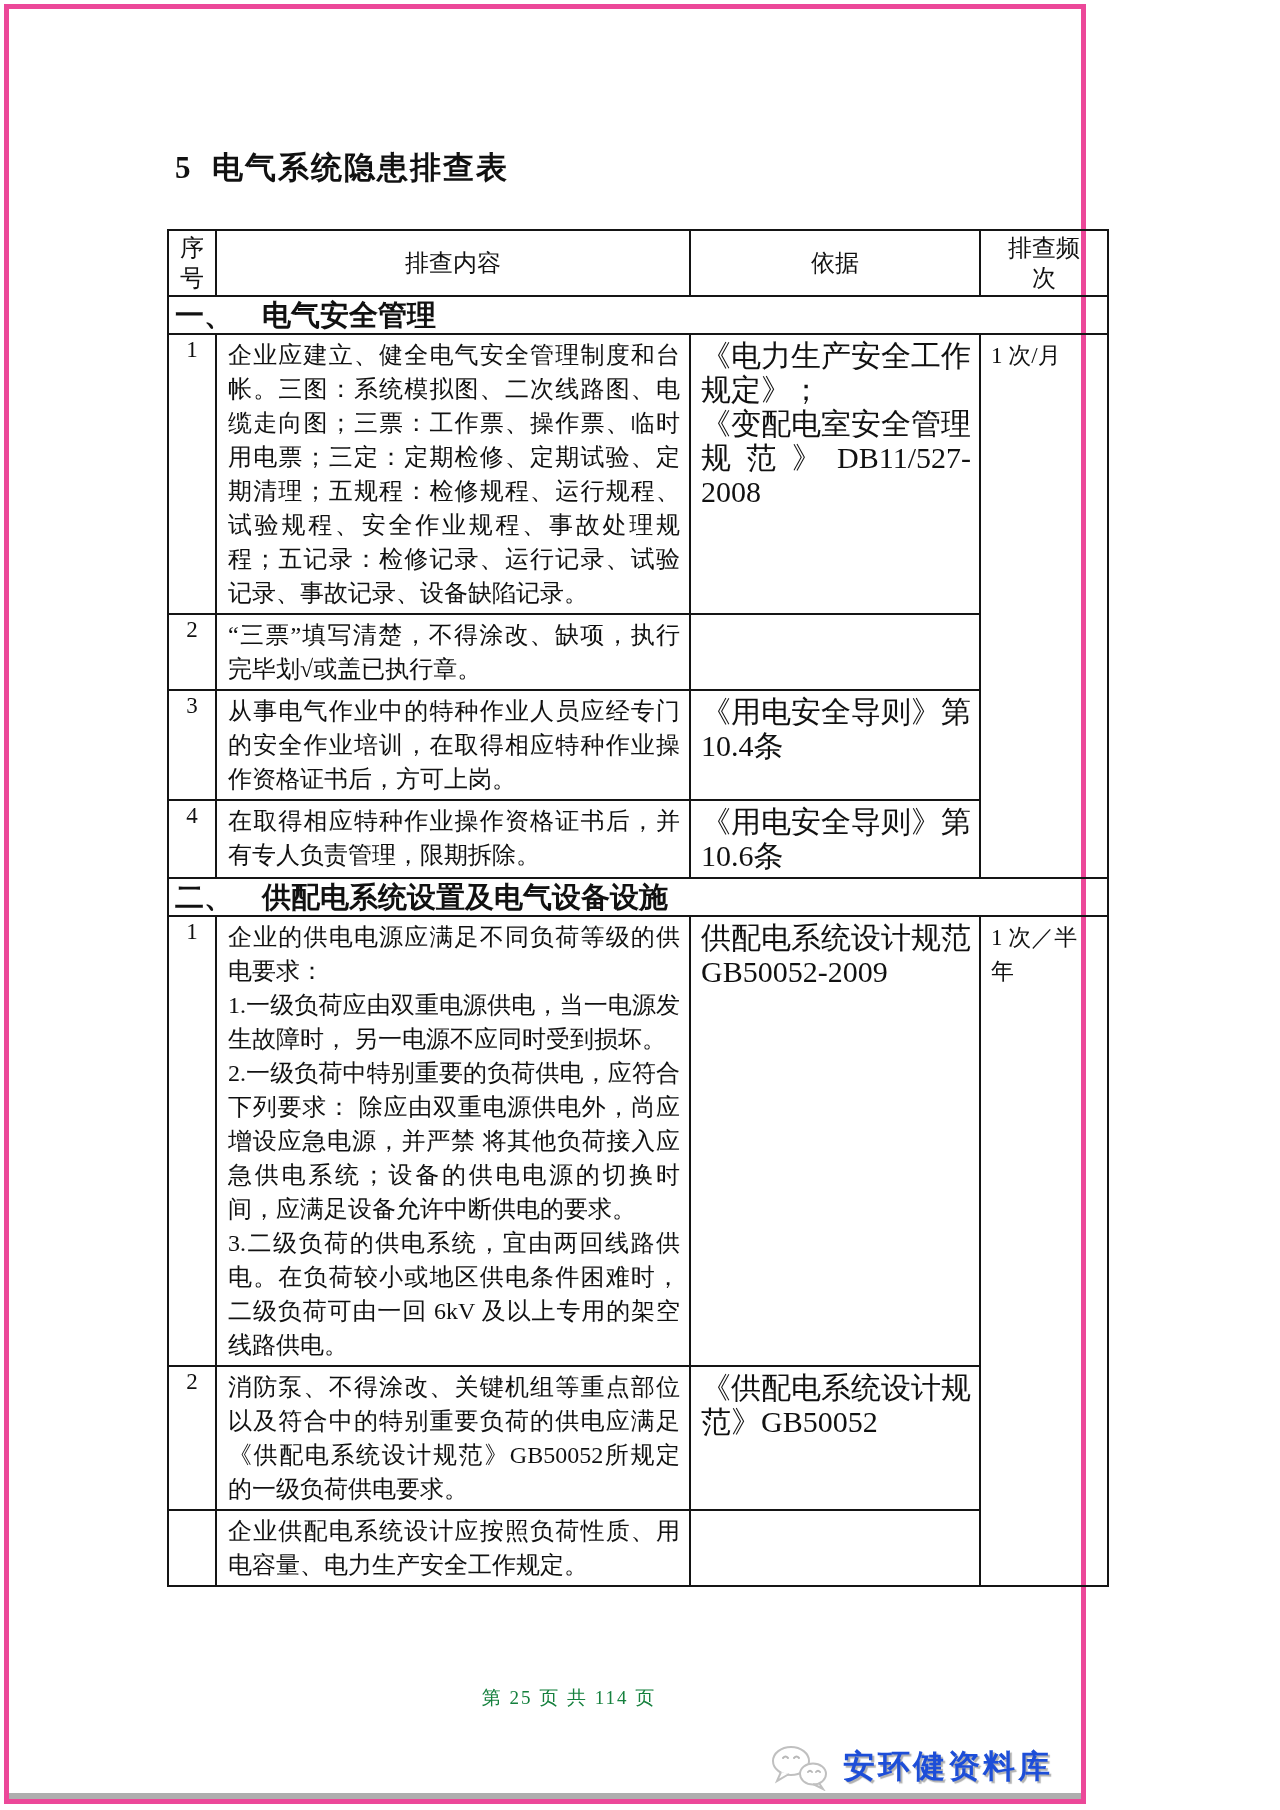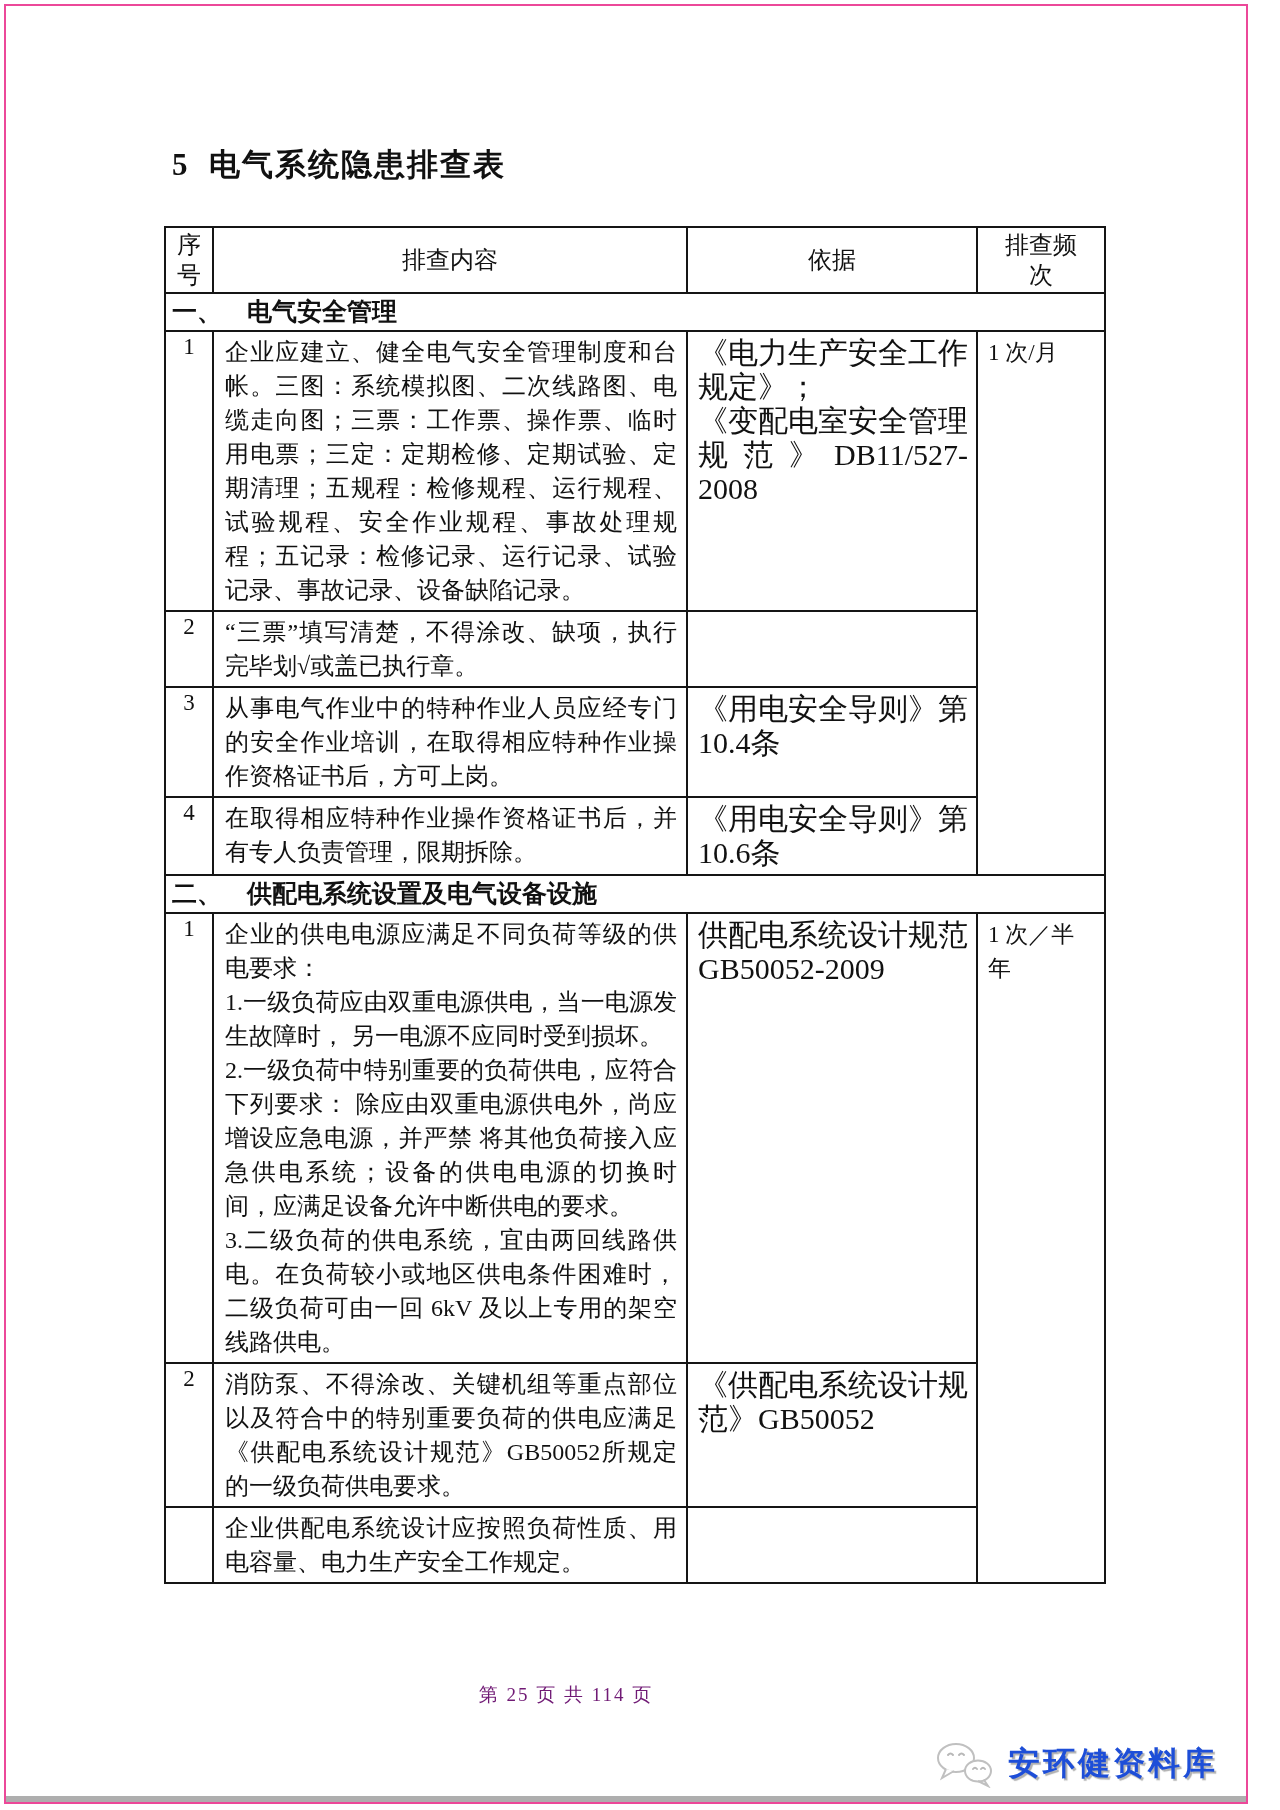--- a/index.html
+++ b/index.html
@@ -8,22 +8,22 @@
     width: 1280px; height: 1810px;
     background: #ffffff;
     font-family: "Liberation Serif", "DejaVu Serif", serif;
     color: #111111;
     position: relative;
     overflow: hidden;
   }
   .page-frame {
     position: absolute;
     left: 4px; top: 4px;
-    width: 1244px; height: 1800px;
-    border: 2px solid #ec4899;
+    width: 1082px; height: 1800px;
+    border: 5px solid #ec4899;
     background: #ffffff;
     padding-left: 48px;
   }
   .bottom-edge {
     position: absolute;
     left: 0; bottom: 0;
     width: 100%; height: 6px;
     background: #aeaeae;
   }
   .page-title {
@@ -50,21 +50,21 @@
     font-size: 24px;
     line-height: 30px;
     text-align: center;
     vertical-align: middle;
     height: 62px;
     padding: 2px;
     white-space: pre-line;
   }
   .section-cell {
     font-weight: bold;
-    font-size: 25px;
+    font-size: 29px;
     line-height: 32px;
     padding: 2px 4px 2px 6px;
     white-space: pre-wrap;
   }
   .num-cell {
     text-align: center;
     vertical-align: middle;
     font-size: 23px;
     padding: 2px 0;
   }
@@ -89,21 +89,21 @@
     padding: 4px 6px 4px 10px;
     white-space: pre-wrap;
   }
   .page-number {
     position: absolute;
     left: 0; top: 1676px;
     width: 1120px;
     text-align: center;
     font-size: 19px;
     letter-spacing: 2px;
-    color: #701a75;
+    color: #15803d;
   }
   .watermark {
     position: absolute;
     top: 1734px; right: 28px;
     display: flex;
     align-items: center;
     gap: 12px;
   }
   .watermark-text {
     font-size: 32px;

